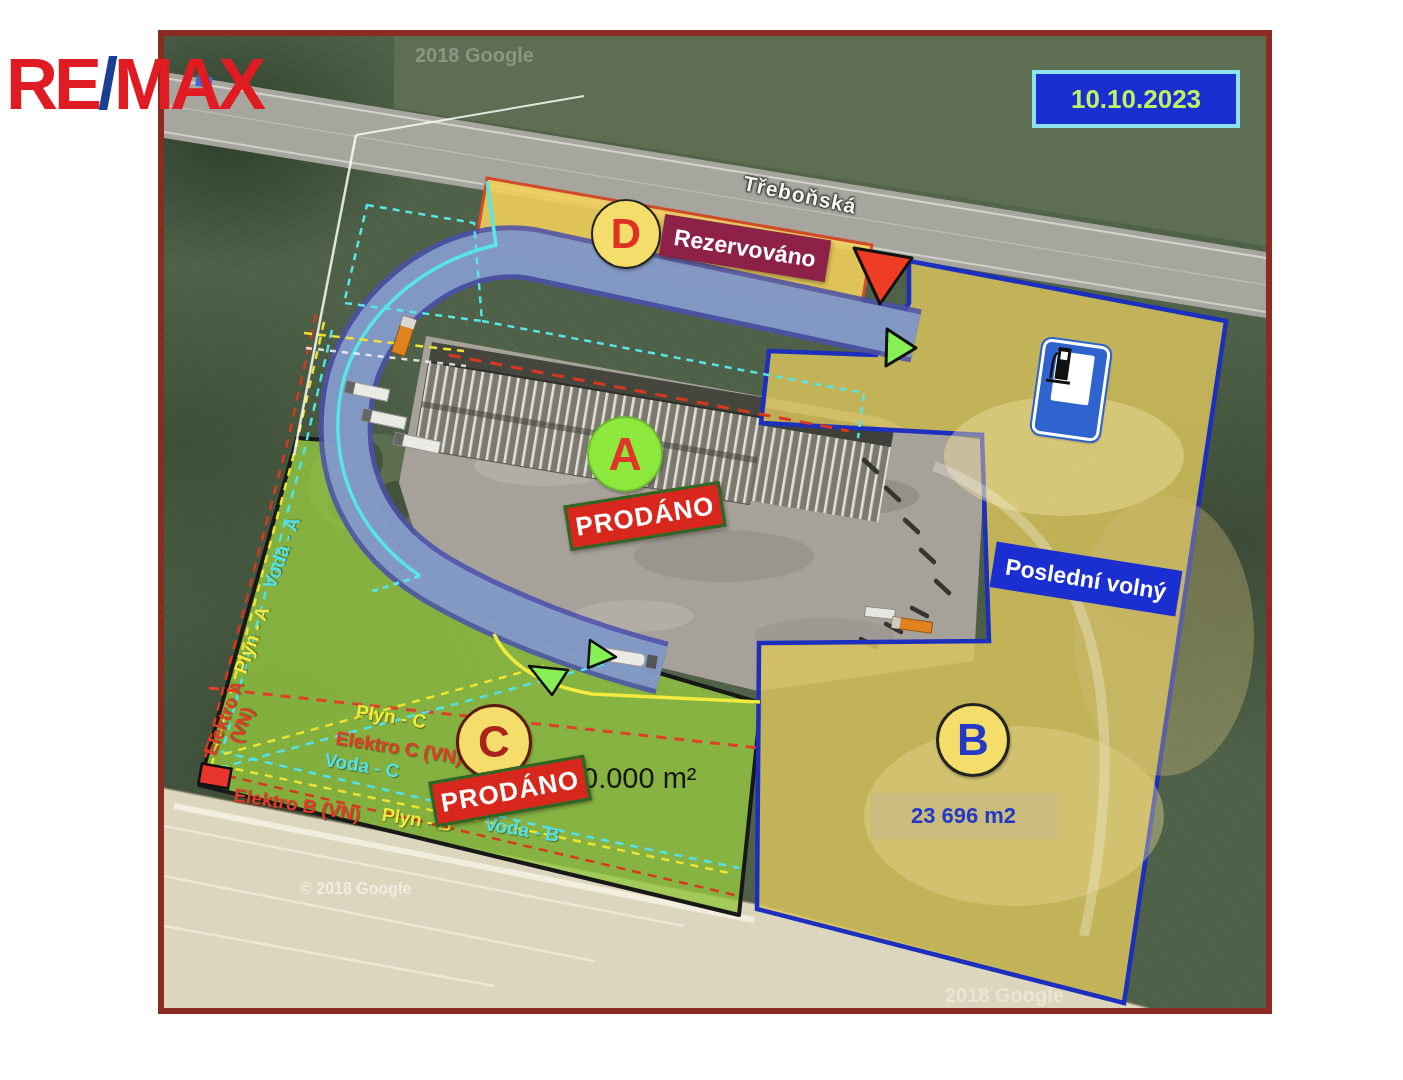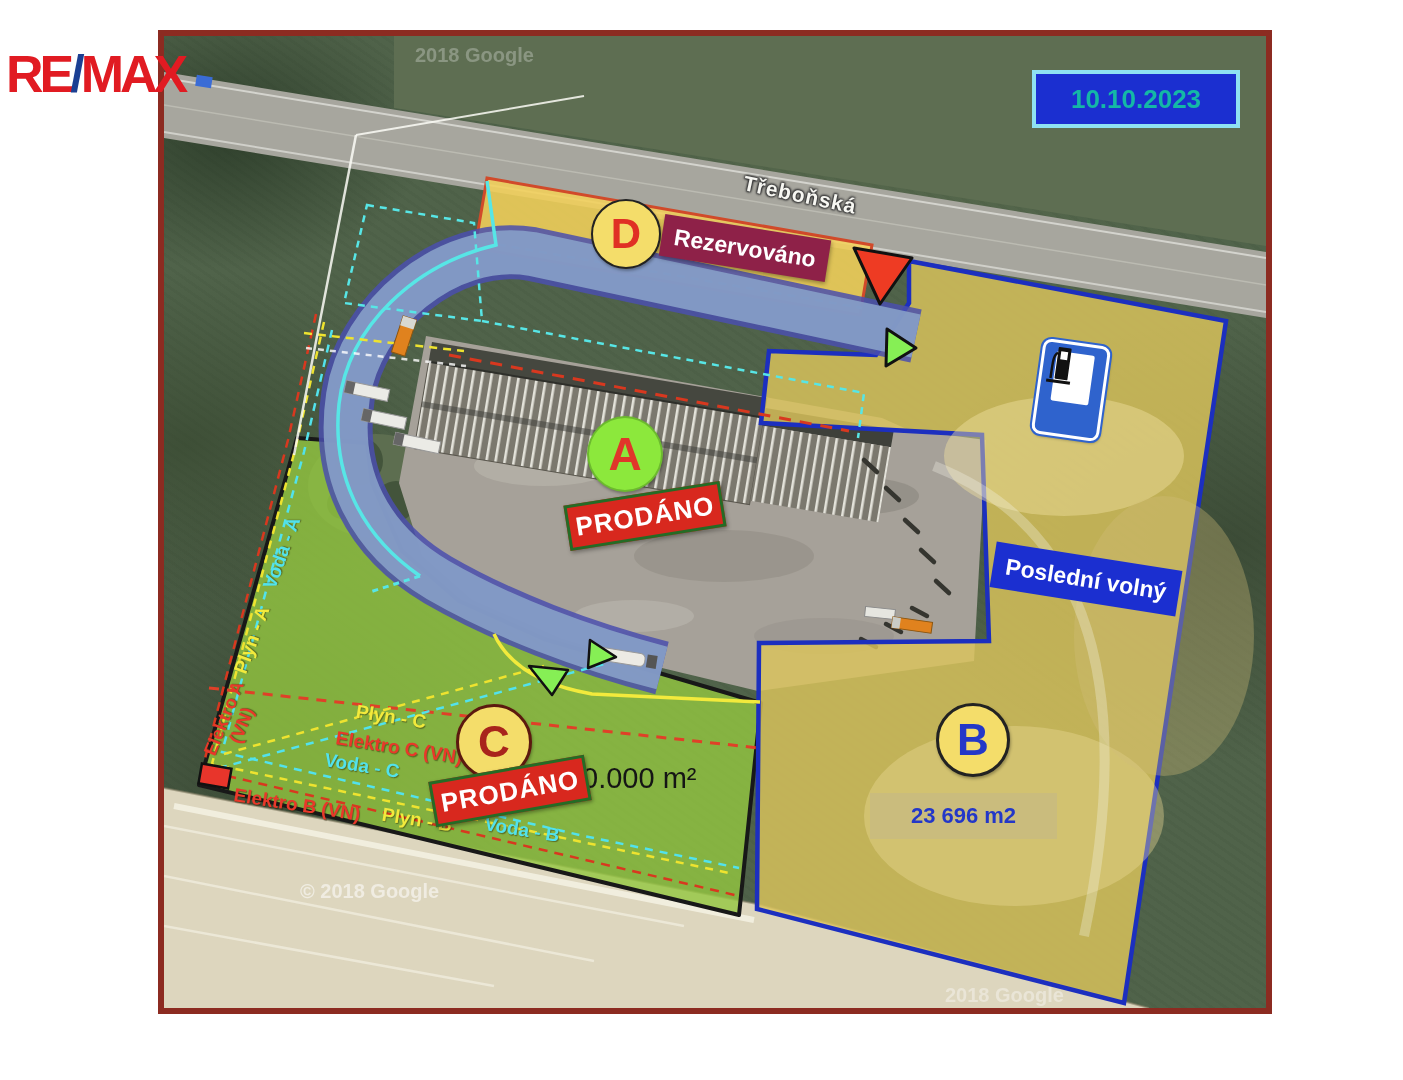--- a/index.html
+++ b/index.html
@@ -1,38 +1,38 @@
 <!DOCTYPE html>
 <html><head>
 <meta charset="utf-8">
 <style>
   html,body{margin:0;padding:0;background:#ffffff;}
   .stage{position:relative;width:1403px;height:1080px;background:#fff;overflow:hidden;
          font-family:"Liberation Sans",sans-serif;}
   
-  .logo{position:absolute;left:6px;top:48px;z-index:60;font-weight:bold;font-size:52px;
+  .logo{position:absolute;left:6px;top:48px;z-index:60;font-weight:bold;font-size:72px;
         letter-spacing:-4px;line-height:1;white-space:nowrap;}
   .logo .red{color:#e11b22;}
   .logo .blue{color:#1b3f93;}
   
   .map{position:absolute;left:158px;top:30px;width:1114px;height:984px;box-sizing:border-box;
        border:6px solid #8c2b21;overflow:hidden;
        background-color:#50634a;
        background-image:
          radial-gradient(ellipse 320px 220px at 6% 10%,rgba(25,40,24,.6),transparent 62%),
          radial-gradient(ellipse 420px 280px at 2% 42%,rgba(50,66,42,.6),transparent 62%),
          radial-gradient(ellipse 520px 340px at 97% 52%,rgba(44,57,39,.55),transparent 65%),
          radial-gradient(ellipse 640px 300px at 72% 6%,rgba(98,112,78,.45),transparent 60%),
          radial-gradient(ellipse 420px 520px at 10% 78%,rgba(38,50,34,.5),transparent 65%),
          repeating-linear-gradient(35deg,rgba(0,0,0,.035) 0 3px,transparent 3px 8px);}
   .map svg{position:absolute;left:0;top:0;z-index:1;}
   .abs{position:absolute;}
   
   .date-badge{left:868px;top:34px;width:200px;height:50px;z-index:10;background:#1b2fd0;
-      border:4px solid #8fe2f2;color:#14b8a6;font-weight:bold;font-size:26px;text-align:center;
+      border:4px solid #8fe2f2;color:#bef264;font-weight:bold;font-size:26px;text-align:center;
       line-height:50px;}
   .banner{z-index:6;color:#fff;font-weight:bold;text-align:center;
       box-shadow:1px 2px 4px rgba(0,0,0,.35);white-space:nowrap;}
   .reserved{left:497px;top:191px;width:168px;height:42px;line-height:42px;font-size:23px;
       background:#8e2148;transform:rotate(9deg);}
   .sold{background:#d8281e;border:3px solid #256b25;font-size:26px;letter-spacing:1px;
       width:152px;height:40px;line-height:40px;}
   .sold-a{left:402px;top:457px;transform:rotate(-9deg);}
   .sold-c{left:267px;top:732px;transform:rotate(-10deg);}
   .avail{left:828px;top:520px;width:188px;height:46px;line-height:46px;font-size:23px;
@@ -51,21 +51,21 @@
   
   .area-b{left:706px;top:757px;width:187px;height:46px;line-height:46px;z-index:5;
       background:rgba(201,187,126,.9);color:#2337c8;font-weight:bold;font-size:22px;text-align:center;}
   .area-c{left:418px;top:726px;z-index:4;color:#151515;font-weight:normal;font-size:29px;white-space:nowrap;}
   
   .street{left:636px;top:159px;z-index:4;transform:translate(-50%,-50%) rotate(12deg);
       color:#f7f7f2;font-weight:bold;font-size:21px;letter-spacing:1px;
       text-shadow:1px 1px 2px #3c3c3c,-1px -1px 2px #3c3c3c,1px -1px 2px #3c3c3c,-1px 1px 2px #3c3c3c;}
   .wm{z-index:3;color:rgba(255,255,255,.28);font-size:20px;font-weight:bold;white-space:nowrap;}
   .wm-tl{left:251px;top:8px;}
-  .wm-bl{left:136px;top:844px;color:rgba(255,255,255,.55);font-size:20px;}
+  .wm-bl{left:136px;top:844px;color:rgba(255,255,255,.55);font-size:16px;}
   .wm-br{left:781px;top:948px;color:rgba(255,255,255,.38);}
   
   .ulabel{z-index:4;font-weight:bold;font-size:19px;white-space:nowrap;
       transform-origin:center;text-shadow:1px 1px 1px rgba(40,30,0,.45);}
   .cyan{color:#52e2ec;} .yellow{color:#f2ea3c;} .red{color:#e8382a;}
   .under-banner{z-index:3;}
   
   .fuel{left:873px;top:306px;width:62px;height:90px;z-index:6;background:#2f63cd;
       border:3px solid #fff;border-radius:9px;box-shadow:0 0 0 2px #2f63cd,1px 2px 3px rgba(0,0,0,.35);
       transform:rotate(8deg);display:flex;justify-content:center;}

